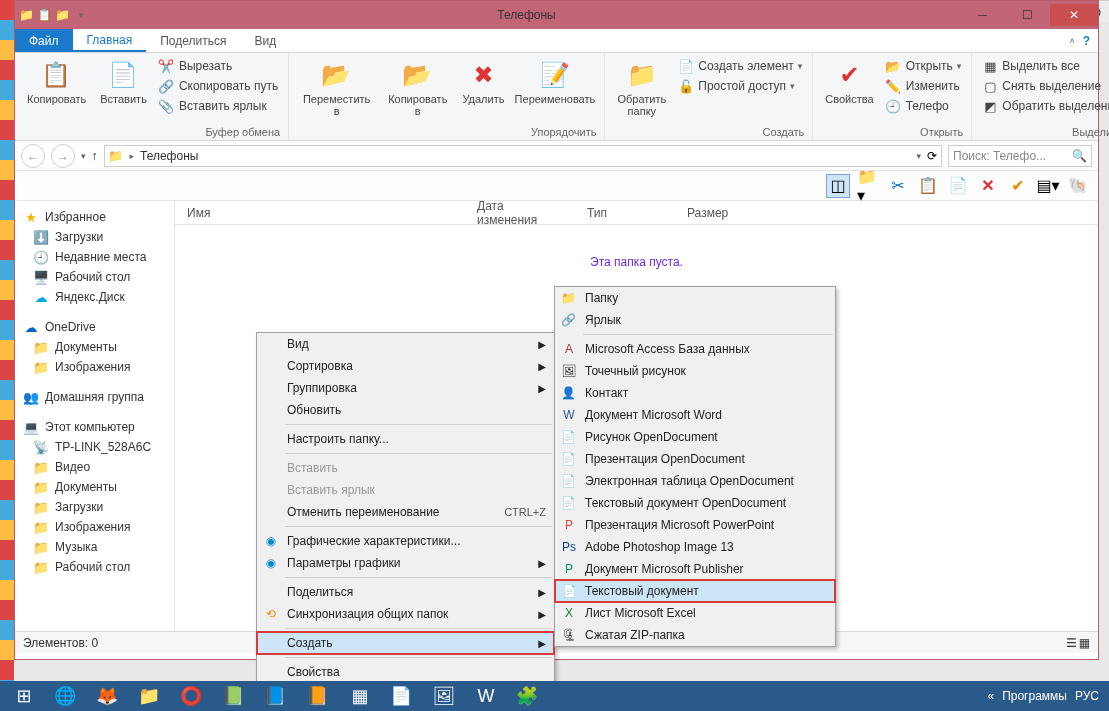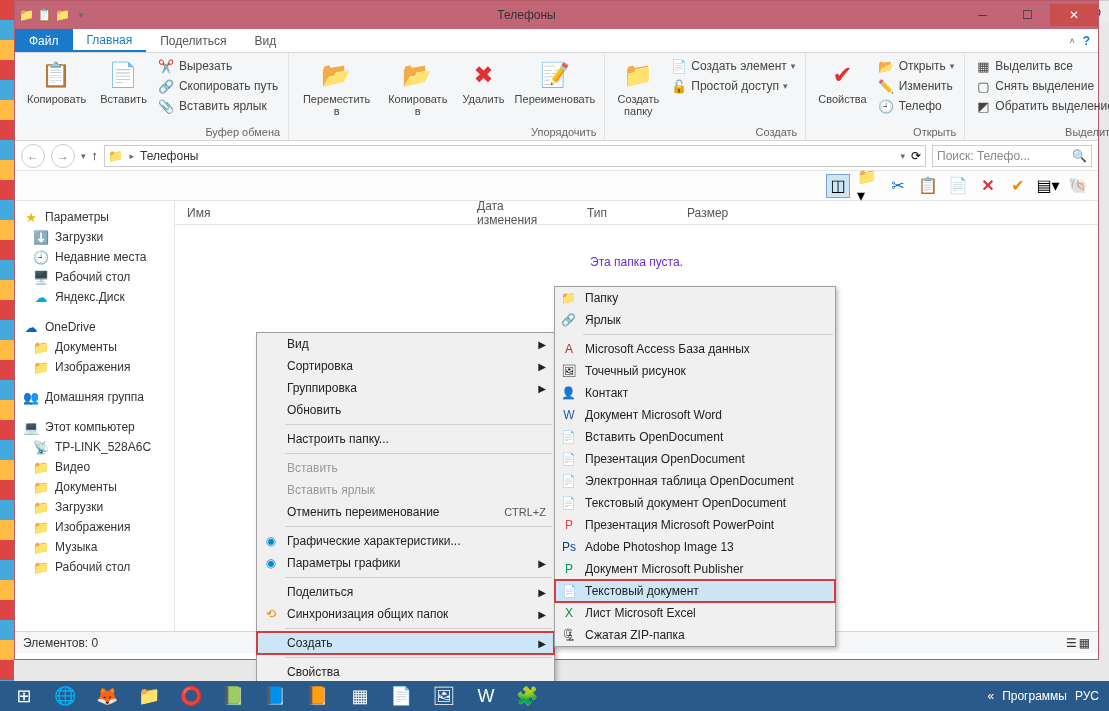--- a/index.html
+++ b/index.html
@@ -29,21 +29,21 @@
 .bigbtn .ico { width: 32px; height: 32px; display: flex; align-items: center; justify-content: center; font-size: 24px; }
 .bigbtn .lbl { font-size: 11px; color: #444; text-align: center; line-height: 1.1; }
 .smallrows { display: flex; flex-direction: column; gap: 2px; }
 .smallbtn { display: flex; align-items: center; gap: 4px; font-size: 11px; color: #444; padding: 1px 2px; white-space: nowrap; }
 .smallbtn .ico { width: 16px; height: 16px; display: inline-flex; align-items: center; justify-content: center; font-size: 13px; }
 
 .addrbar { height: 30px; display: flex; align-items: center; gap: 6px; padding: 2px 6px; border-bottom: 1px solid #e5e5e5; }
 .navbtn { width: 24px; height: 24px; border: 1px solid #ccc; border-radius: 50%; display: flex; align-items: center; justify-content: center; color: #888; }
 .addr { flex: 1; height: 22px; border: 1px solid #ccc; display: flex; align-items: center; padding: 0 4px; gap: 6px; }
 .addr .crumb { color: #333; }
-.searchbox { width: 160px; height: 22px; border: 1px solid #ccc; display: flex; align-items: center; padding: 0 4px; color: #888; }
+.searchbox { width: 144px; height: 22px; border: 1px solid #ccc; display: flex; align-items: center; padding: 0 4px; color: #888; }
 
 .toolbar2 { height: 30px; display: flex; align-items: center; justify-content: flex-end; gap: 6px; padding: 0 8px; border-bottom: 1px solid #e5e5e5; background: #fdfdfd; }
 .tbtn { width: 24px; height: 24px; display: flex; align-items: center; justify-content: center; font-size: 16px; border: 1px solid transparent; }
 .tbtn.active { border: 1px solid #7da2ce; background: #cde6f7; }
 
 .body { display: flex; height: 430px; }
 .nav { width: 160px; border-right: 1px solid #e5e5e5; overflow: hidden; padding: 6px 0; }
 .nav-item { display: flex; align-items: center; gap: 6px; padding: 2px 8px 2px 18px; color: #333; white-space: nowrap; }
 .nav-item.hdr { padding-left: 8px; font-weight: normal; }
 .nav-item .ico { width: 16px; height: 16px; display: inline-flex; align-items: center; justify-content: center; font-size: 13px; }
@@ -160,21 +160,21 @@
             <span class="ico">📝</span>
             <span class="lbl">Переименовать</span>
           </div>
       </div>
       <div class="rgroup-label">Упорядочить</div>
     </div>
     <div class="rgroup">
       <div class="rgroup-body">
         <div class="bigbtn">
             <span class="ico folder-ico">📁</span>
-            <span class="lbl">Создать папку</span>
+            <span class="lbl">Обратить папку</span>
           </div>
         <div class="smallrows">
           <div class="smallbtn">
               <span class="ico">📄</span>
               <span>Создать элемент</span>
               <span class="chev"> ▾</span>
             </div>
           <div class="smallbtn">
               <span class="ico">🔓</span>
               <span>Простой доступ</span>
@@ -256,21 +256,21 @@
     <div class="tbtn" style="color:#d33;font-weight:bold">✕</div>
     <div class="tbtn" style="color:#e80">✔</div>
     <div class="tbtn">▤▾</div>
     <div class="tbtn">🐚</div>
   </div>
 
   <div class="body">
     <div class="nav">
       <div class="nav-item hdr">
           <span class="ico" style="color:#f7b500">★</span>
-          <span>Параметры</span>
+          <span>Избранное</span>
         </div>
       <div class="nav-item">
           <span class="ico">⬇️</span>
           <span>Загрузки</span>
         </div>
       <div class="nav-item">
           <span class="ico">🕘</span>
           <span>Недавние места</span>
         </div>
       <div class="nav-item">
@@ -437,21 +437,21 @@
   <div class="ctx-item">
       <span class="ico">👤</span>
       <span>Контакт</span>
     </div>
   <div class="ctx-item">
       <span class="ico" style="color:#25a">W</span>
       <span>Документ Microsoft Word</span>
     </div>
   <div class="ctx-item">
       <span class="ico">📄</span>
-      <span>Вставить OpenDocument</span>
+      <span>Рисунок OpenDocument</span>
     </div>
   <div class="ctx-item">
       <span class="ico">📄</span>
       <span>Презентация OpenDocument</span>
     </div>
   <div class="ctx-item">
       <span class="ico">📄</span>
       <span>Электронная таблица OpenDocument</span>
     </div>
   <div class="ctx-item">

